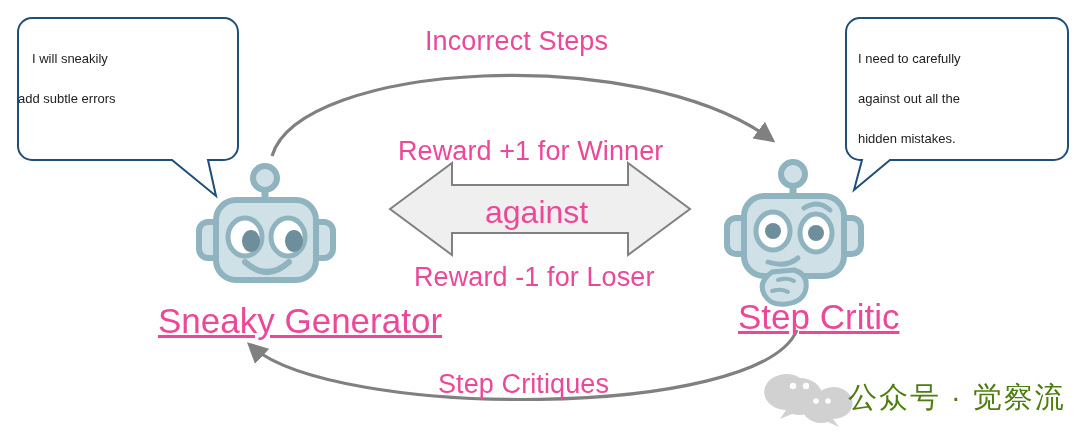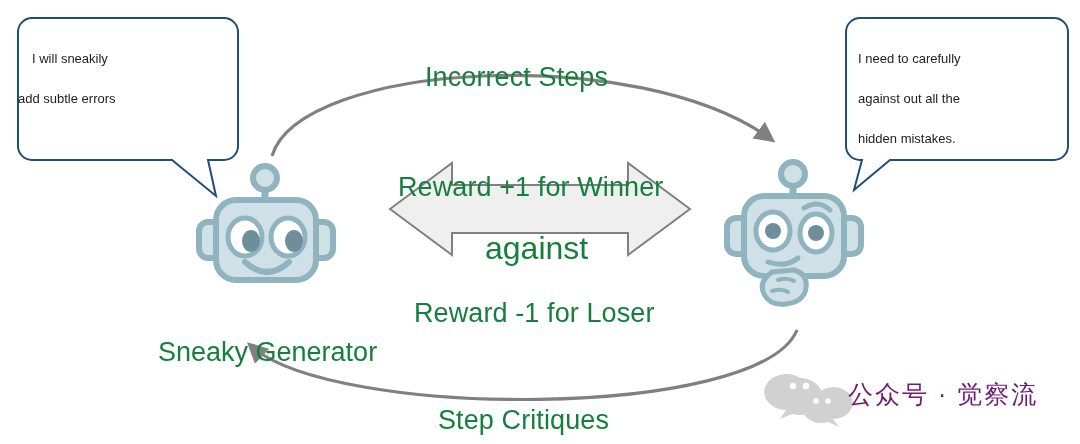--- a/index.html
+++ b/index.html
@@ -1,23 +1,23 @@
 <!DOCTYPE html>
 <html><head>
 <meta charset="utf-8">
 <style>
   html,body{margin:0;padding:0;background:#ffffff;}
   body{width:1080px;height:444px;font-family:"Liberation Sans",sans-serif;-webkit-font-smoothing:antialiased;}
   #stage{position:relative;width:1080px;height:444px;overflow:hidden;background:#fff;}
   #art{position:absolute;left:0;top:0;width:1080px;height:444px;}
-  .txt{position:absolute;color:#15803d;white-space:nowrap;margin-top:36px;}
+  .txt{position:absolute;color:#ec4899;white-space:nowrap;}
   .label-big{font-size:27px;letter-spacing:.1px;}
-  .label-robot{font-size:27px;}
+  .label-robot{font-size:35px;text-decoration:underline;}
   .bubble-txt{position:absolute;color:#222;font-size:13px;line-height:33px;white-space:nowrap;}
-  .wm{position:absolute;color:#701a75;font-size:25px;letter-spacing:2px;white-space:nowrap;}
+  .wm{position:absolute;color:#4d7c0f;font-size:29px;letter-spacing:2px;white-space:nowrap;}
 </style>
 </head>
 <body>
 
 <div id="stage">
 
   <svg id="art" viewBox="0 0 1080 444">
     <defs>
       <marker id="ah" viewBox="0 0 10 10" refX="8" refY="5" markerWidth="6.5" markerHeight="6.5" orient="auto-start-reverse">
         <path d="M0,0 L10,5 L0,10 z" fill="#808080"></path>
@@ -81,20 +81,21 @@
   </svg>
 
   <div class="txt label-big" style="left:425px;top:26px;">Incorrect Steps</div>
   <div class="txt label-big" style="left:438px;top:369px;">Step Critiques</div>
 
   <div class="txt label-big" style="left:398px;top:136px;">Reward +1 for Winner</div>
   <div class="txt" style="left:485px;top:194px;font-size:32px;">against</div>
   <div class="txt label-big" style="left:414px;top:262px;">Reward -1 for Loser</div>
 
   <div class="txt label-robot" style="left:158px;top:301px;">Sneaky Generator</div>
+  <div class="txt label-robot" style="left:738px;top:297px;">Step Critic</div>
 
   <div class="bubble-txt" style="left:32px;top:42px;">I will sneakily</div>
   <div class="bubble-txt" style="left:18px;top:82px;">add subtle errors</div>
 
   <div class="bubble-txt" style="left:858px;top:42px;">I need to carefully</div>
   <div class="bubble-txt" style="left:858px;top:82px;">against out all the</div>
   <div class="bubble-txt" style="left:858px;top:122px;">hidden mistakes.</div>
 
   <div class="wm" style="left:848px;top:378px;">公众号 · 觉察流</div>
 

